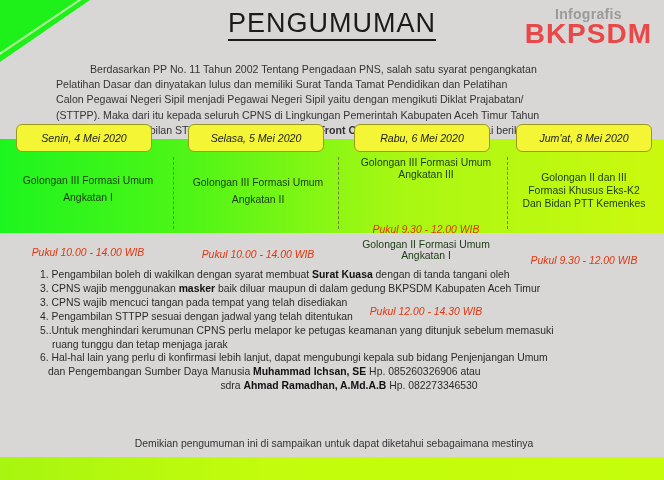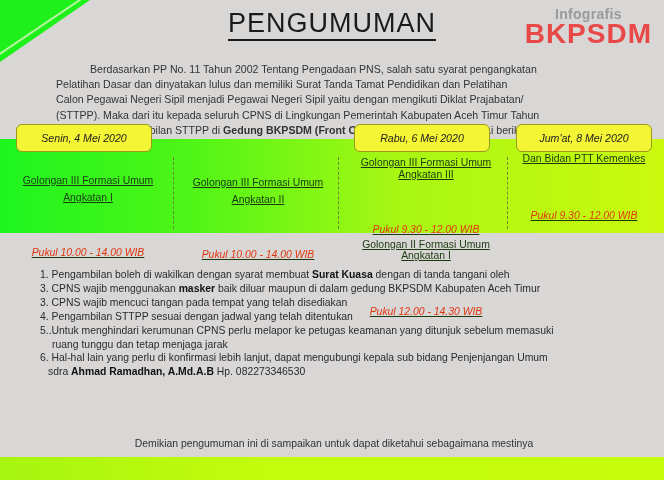--- a/index.html
+++ b/index.html
@@ -7,21 +7,21 @@
   .corner{position:absolute;left:0;top:0;width:0;height:0;border-top:62px solid #1ef01a;border-right:90px solid transparent;}
   .corner-line{position:absolute;left:-8px;top:58px;width:110px;height:2px;background:#d9f5c0;transform:rotate(-34deg);transform-origin:left top;opacity:.8;}
   .title{position:absolute;left:0;width:664px;top:8px;text-align:center;}
   .title span{font-size:27px;letter-spacing:1px;color:#1b1b1b;border-bottom:2px solid #1b1b1b;padding-bottom:1px;}
   .logo{position:absolute;right:12px;top:6px;text-align:center;}
   .logo .l1{font-size:14px;color:#9a9a9a;font-weight:bold;letter-spacing:.3px;text-align:center;}
   .logo .l2{font-size:28px;color:#e84848;font-weight:bold;letter-spacing:1px;line-height:24px;}
   .intro{position:absolute;left:56px;top:62px;width:560px;font-size:10.6px;line-height:15.2px;color:#333;}
   .intro .indent{padding-left:34px;}
   .band{position:absolute;left:0;top:139px;width:664px;height:94px;background:linear-gradient(90deg,#1df51f 0%,#52f516 30%,#a8f713 60%,#cbf90e 100%);}
-  .col{position:absolute;top:0;height:94px;text-align:center;font-size:10.4px;color:#1a3a10;text-decoration:underline;}
+  .col{position:absolute;top:0;height:94px;text-align:center;font-size:10.4px;color:#1a3a10;}
   .pill{position:absolute;top:-15px;height:26px;border-radius:6px;background:#f4f534;border:1px solid #9a9a20;font-style:italic;font-size:10.6px;line-height:26px;color:#222;text-align:center;}
   .divider{position:absolute;top:18px;height:72px;border-left:1px dashed #6a8a30;}
   .red{color:#e0360e;font-style:italic;margin-top:44px;}
   .req{position:absolute;left:40px;top:268px;width:610px;font-size:10.4px;line-height:13.9px;color:#2b2b2b;}
   .req .h{font-weight:normal;letter-spacing:.2px;}
   .req .ind{padding-left:12px;}
   .req b{color:#111;}
   .closing{position:absolute;left:2px;width:664px;top:438px;text-align:center;font-size:10.4px;color:#333;}
   .bottom{position:absolute;left:0;top:457px;width:664px;height:23px;background:linear-gradient(90deg,#a7f510 0%,#c3fc0c 40%,#c5fd0b 100%);}
 </style>
@@ -50,51 +50,54 @@
 
   <div class="col" style="left:8px;width:160px;">
     <div class="pill" style="left:8px;width:134px;">Senin, 4 Mei 2020</div>
     <div style="margin-top:36px;">Golongan III Formasi Umum</div>
     <div style="margin-top:6px;">Angkatan I</div>
     <div class="red">Pukul 10.00 - 14.00 WIB</div>
   </div>
   <div class="divider" style="left:173px;"></div>
 
   <div class="col" style="left:178px;width:160px;">
+    <div class="pill" style="left:10px;width:134px;">Selasa, 5 Mei 2020</div>
     <div style="margin-top:38px;">Golongan III Formasi Umum</div>
     <div style="margin-top:6px;">Angkatan II</div>
     <div class="red">Pukul 10.00 - 14.00 WIB</div>
   </div>
   <div class="divider" style="left:338px;"></div>
 
   <div class="col" style="left:342px;width:168px;">
     <div class="pill" style="left:12px;width:134px;">Rabu, 6 Mei 2020</div>
     <div style="margin-top:18px;line-height:11.5px;">Golongan III Formasi Umum</div>
     <div style="line-height:11.5px;">Angkatan III</div>
     <div class="red" style="line-height:11.5px;">Pukul 9.30 - 12.00 WIB</div>
     <div style="margin-top:3px;line-height:11.5px;">Golongan II Formasi Umum</div>
     <div style="line-height:11.5px;">Angkatan I</div>
     <div class="red" style="line-height:11.5px;">Pukul 12.00 - 14.30 WIB</div>
   </div>
   <div class="divider" style="left:507px;"></div>
 
   <div class="col" style="left:510px;width:148px;">
     <div class="pill" style="left:6px;width:134px;">Jum'at, 8 Mei 2020</div>
+    <div style="margin-top:32px;line-height:13px;">Golongan II dan III</div>
     <div style="line-height:13px;">Formasi Khusus Eks-K2</div>
     <div style="line-height:13px;">Dan Bidan PTT Kemenkes</div>
     <div class="red" style="line-height:13px;">Pukul 9.30 - 12.00 WIB</div>
   </div>
 </div>
 
 <div class="req">
   <div><span>1. Pengambilan boleh di wakilkan dengan syarat membuat </span><b>Surat Kuasa</b><span> dengan di tanda tangani oleh</span></div>
   <div><span>3. CPNS wajib menggunakan </span><b>masker</b><span> baik diluar maupun di dalam gedung BKPSDM Kabupaten Aceh Timur</span></div>
   <div>3. CPNS wajib mencuci tangan pada tempat yang telah disediakan</div>
   <div>4. Pengambilan STTPP sesuai dengan jadwal yang telah ditentukan</div>
   <div>5..Untuk menghindari kerumunan CPNS perlu melapor ke petugas keamanan yang ditunjuk sebelum memasuki</div>
   <div class="ind">ruang tunggu dan tetap menjaga jarak</div>
   <div>6. Hal-hal lain yang perlu di konfirmasi lebih lanjut, dapat mengubungi kepala sub bidang Penjenjangan Umum</div>
-  <div class="ind" style="padding-left:8px;"><span>sdra </span><b>Ahmad Ramadhan, A.Md.A.B</b><span> Hp. 082273346530</span></div>
+  <div class="ind" style="padding-left:8px;"><span>dan Pengembangan Sumber Daya Manusia </span><b>Muhammad Ichsan, SE</b><span> Hp. 085260326906 atau</span></div>
+  <div class="ind" style="padding-left:8px;text-align:center;"><span>sdra </span><b>Ahmad Ramadhan, A.Md.A.B</b><span> Hp. 082273346530</span></div>
 </div>
 
 <div class="closing">Demikian pengumuman ini di sampaikan untuk dapat diketahui sebagaimana mestinya</div>
 
 <div class="bottom"></div>
 
 </body></html>

